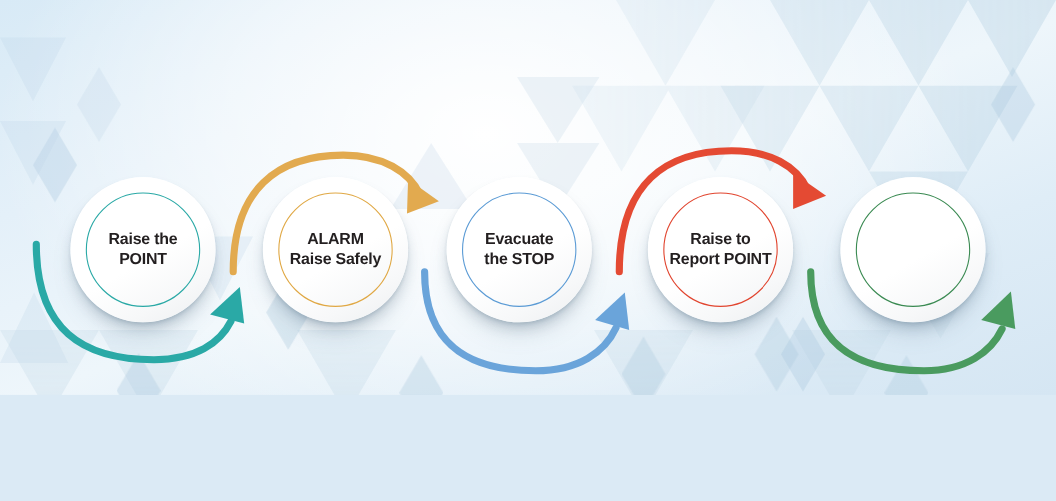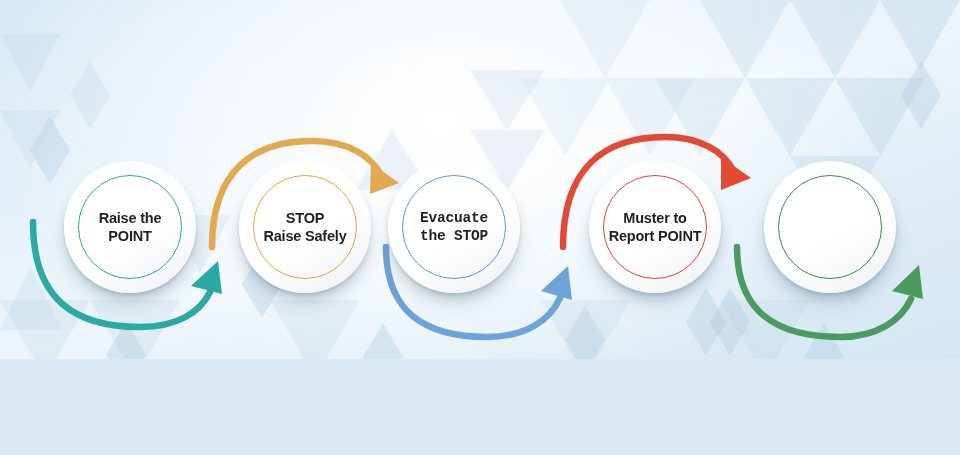--- a/index.html
+++ b/index.html
@@ -183,39 +183,39 @@
       <div class="label">
         <span>Raise the</span>
         <span class="l2">POINT</span>
       </div>
     </div>
 
     <div class="node" style="left:305px; top:227px;">
       <div class="disc"></div>
       <div class="ring" style="color:#e0a844;"></div>
       <div class="label">
-        <span>STOP</span>
+        <span>ALARM</span>
         <span class="l2">Raise Safely</span>
       </div>
     </div>
 
-    <div class="node" style="left:454px; top:227px;font-family:Liberation Mono, monospace;">
+    <div class="node" style="left:472px; top:227px;">
       <div class="disc"></div>
       <div class="ring" style="color:#5b9bd5;"></div>
       <div class="label">
         <span>Evacuate</span>
         <span class="l2">the STOP</span>
       </div>
     </div>
 
     <div class="node" style="left:655px; top:227px;">
       <div class="disc"></div>
       <div class="ring" style="color:#e1452f;"></div>
       <div class="label">
-        <span>Muster to</span>
+        <span>Raise to</span>
         <span class="l2">Report POINT</span>
       </div>
     </div>
 
     <div class="node" style="left:830px; top:227px;">
       <div class="disc"></div>
       <div class="ring" style="color:#3a8a52;"></div>
     </div>
 
   </div>

